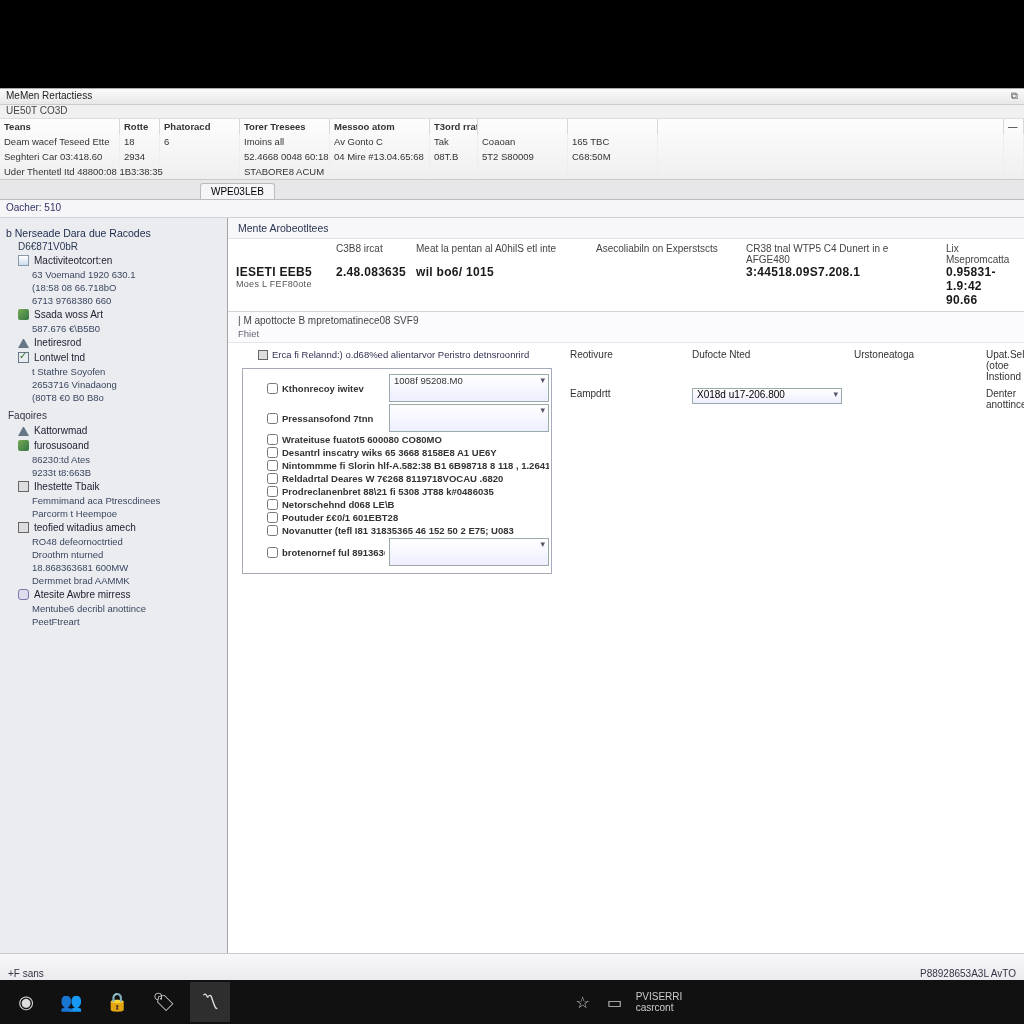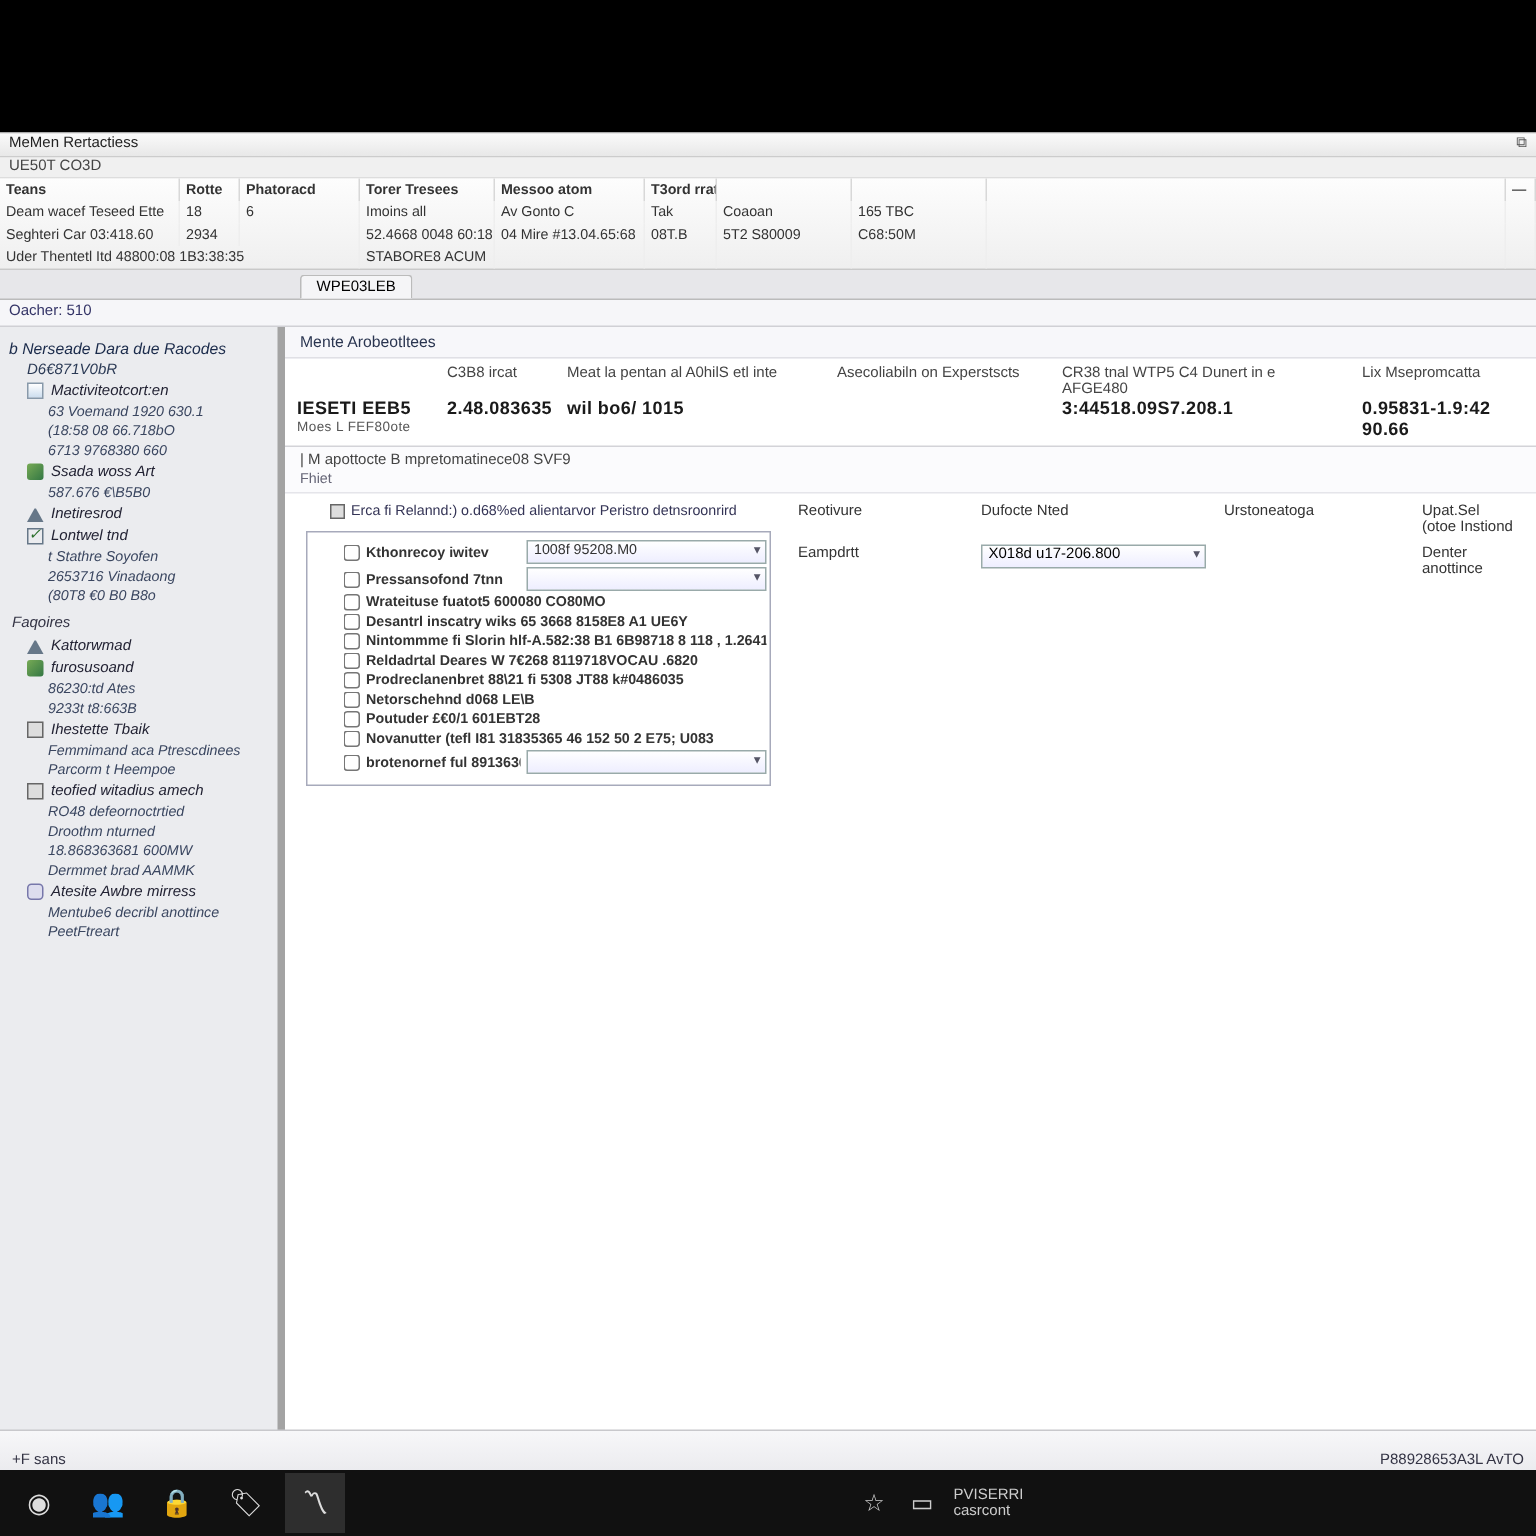--- a/index.html
+++ b/index.html
@@ -34,22 +34,22 @@
 .infogrid .minbtn { text-align:right; padding-right:6px; font-weight:bold; color:#555; }
 
 .tabstrip { height: 20px; background:#e7e7ea; border-bottom:1px solid #bbb; font-size:10px; display:flex; align-items:flex-end; padding-left: 200px;}
 .tabstrip .tab { background:#f5f5f7; border:1px solid #bbb; border-bottom:none; padding:2px 10px; border-radius:3px 3px 0 0;}
 
 .breadcrumb { height:18px; font-size:10px; padding:2px 6px; color:#336; background:#f6f6f9; border-bottom:1px solid #d0d0d5;}
 
 .body { flex:1; display:flex; min-height:0; }
 
 .sidebar {
-  width: 190px; background:#ebecef; border-right:5px solid #a3a3a3;
-  font-size: 10px; color:#223; padding: 6px 4px 6px 0; overflow:hidden;font-style:italic;
+  width: 228px; background:#ebecef; border-right:1px solid #a3a3a3;
+  font-size: 10px; color:#223; padding: 6px 4px 6px 0; overflow:hidden;
 }
 .sidebar .section-title { font-size:10.5px; padding:3px 6px 1px 6px; color:#1a2a4a; }
 .sidebar .sub { padding:1px 6px 1px 18px; color:#2b3a55; white-space:nowrap; overflow:hidden; }
 .sidebar .item { padding:2px 6px 2px 18px; display:flex; align-items:center; gap:5px; white-space:nowrap; overflow:hidden;}
 .sidebar .item .ico { width:11px; height:11px; display:inline-block; }
 .sidebar .sub2 { padding:1px 6px 1px 32px; color:#3a4660; font-size:9.5px; white-space:nowrap; overflow:hidden;}
 .sidebar .grouplabel { padding:6px 6px 2px 8px; color:#334; font-size:10px; }
 
 .ico-doc { background: linear-gradient(#fff,#cde); border:1px solid #89a; }
 .ico-pen { background: linear-gradient(135deg,#7a5,#374); border-radius:2px; }
@@ -74,21 +74,21 @@
 .substrip { font-size:10px; padding:3px 10px; color:#444; border-bottom:1px solid #e5e5ea; background:#fbfbfd;}
 .substrip .muted { font-size:9.5px; color:#667; padding-top:2px;}
 
 .form-area { display:flex; gap:18px; padding:6px 14px; font-size:10px;}
 .form-left { width: 310px; }
 .form-left .group-title { font-weight:bold; font-size:10px; padding-bottom:3px;}
 .form-left .group-sub { font-size:9.5px; color:#335; padding:0 0 6px 16px; display:flex; align-items:center; gap:4px;}
 .form-left .row { display:flex; align-items:center; gap:4px; padding:1px 0 1px 22px; }
 .form-left .row input[type=checkbox]{ width:11px;height:11px; }
 .form-left .row label { flex:1; white-space:nowrap; overflow:hidden; font-size:9.5px; color:#333;font-weight:bold;}
-.combo { flex:0 0 160px; height:16px; border:1px solid #9aa; background:linear-gradient(#fff,#eef); font-size:9.5px; padding:0 14px 0 4px; position:relative; color:#333;}
+.combo { flex:0 0 160px; height:28px; border:1px solid #9aa; background:linear-gradient(#fff,#eef); font-size:9.5px; padding:0 14px 0 4px; position:relative; color:#333;}
 .combo::after { content:"▾"; position:absolute; right:3px; top:0; font-size:9px; color:#556;}
 .panel-box{ border:1px solid #a7aabb; padding:4px 2px 6px 2px; margin-top:2px;}
 
 .cols-right { flex:1; display:grid; grid-template-columns: 110px 150px 120px 1fr; gap:4px 12px; align-content:start;}
 .cols-right .ch { font-size:10px; color:#333; padding-bottom:2px;}
 .cols-right .cv { font-size:10px; color:#333;}
 .cols-right .dd { height:16px; border:1px solid #9aa; background:linear-gradient(#fff,#eef); position:relative; padding:0 14px 0 4px;}
 .cols-right .dd::after{content:"▾"; position:absolute; right:3px; top:0; font-size:9px; color:#556;}
 
 .statusbar {

